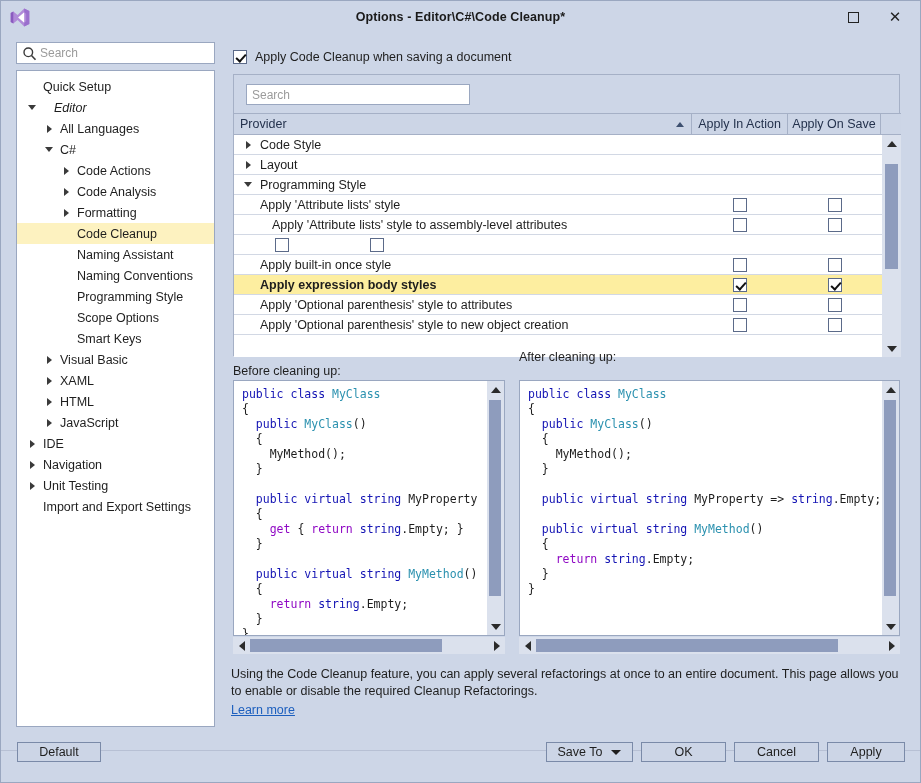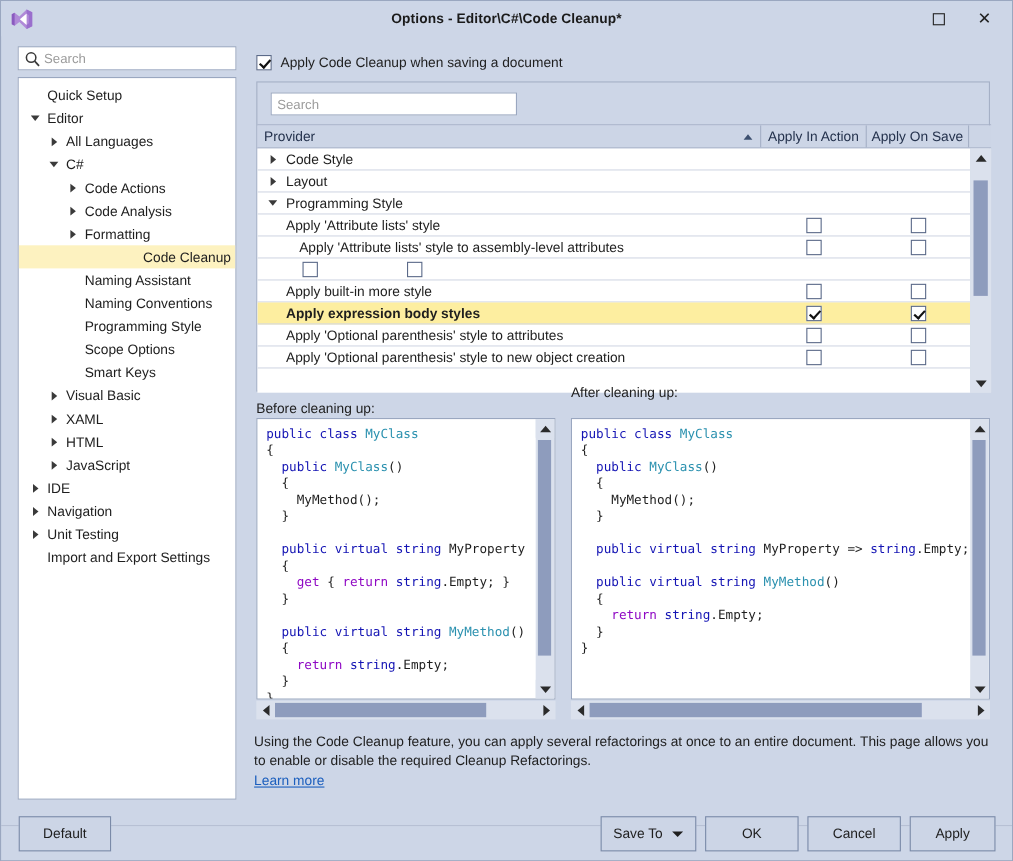--- a/index.html
+++ b/index.html
@@ -209,21 +209,21 @@
     position: absolute; left: 2px; top: 661px;
     font-size: 12.5px; color: #1c5fbe; text-decoration: underline;
   }
 
   
   #bottom-sep {
     position: absolute; left: 0; bottom: 31px; width: 919px; height: 1px;
     background: #b7c0d4;
   }
   .btn {
-    position: absolute; height: 32px;
+    position: absolute; height: 20px;
     background: #ccd5e6; border: 1px solid #7a8aa8;
     font-family: "Liberation Sans", sans-serif; font-size: 12.5px;
     color: #1e1e1e; display: flex; align-items: center; justify-content: center;
   }
   #btn-default { left: 16px; top: 741px; width: 84px; }
   #btn-saveto { left: 545px; top: 741px; width: 87px; }
   #btn-ok { left: 640px; top: 741px; width: 85px; }
   #btn-cancel { left: 733px; top: 741px; width: 85px; }
   #btn-apply { left: 826px; top: 741px; width: 78px; }
   #saveto-caret {
@@ -265,21 +265,21 @@
     </div>
     <div id="tree">
         <div class="tree-row" style="padding-left: 8px;">
           <span class="tw"></span>
           <span style="margin-left: 4px;">Quick Setup</span>
         </div>
         <div class="tree-row" style="padding-left: 8px;">
           <span class="tw">
             <span class="tri-d"></span>
           </span>
-          <span style="margin-left: 4px;">Editor</span>
+          <span style="margin-left: 15px; font-style: italic;">Editor</span>
         </div>
         <div class="tree-row" style="padding-left: 25px;">
           <span class="tw">
             <span class="tri-r"></span>
           </span>
           <span style="margin-left: 4px;">All Languages</span>
         </div>
         <div class="tree-row" style="padding-left: 25px;">
           <span class="tw">
             <span class="tri-d"></span>
@@ -297,21 +297,21 @@
             <span class="tri-r"></span>
           </span>
           <span style="margin-left: 4px;">Code Analysis</span>
         </div>
         <div class="tree-row" style="padding-left: 42px;">
           <span class="tw">
             <span class="tri-r"></span>
           </span>
           <span style="margin-left: 4px;">Formatting</span>
         </div>
-        <div class="tree-row selected" style="padding-left: 42px; justify-content: flex-end;">
+        <div class="tree-row selected" style="padding-left: 42px;">
           <span class="tw"></span>
           <span style="margin-left: 4px;">Code Cleanup</span>
         </div>
         <div class="tree-row" style="padding-left: 42px;">
           <span class="tw"></span>
           <span style="margin-left: 4px;">Naming Assistant</span>
         </div>
         <div class="tree-row" style="padding-left: 42px; text-align: right;">
           <span class="tw"></span>
           <span style="margin-left: 4px;">Naming Conventions</span>
@@ -461,21 +461,21 @@
               <div class="gcell ">
                 <span class="cb"></span>
               </div>
               <div class="gcell save">
                 <span class="cb"></span>
               </div>
             </div>
             <div class="grow">
               <div class="gname" style="padding-left: 26px;">
                 <span class="tw" style="width: 0px; min-width: 0px;"></span>
-                <span style="margin-left: 0px;">Apply built-in more style</span>
+                <span style="margin-left: 0px;">Apply built-in once style</span>
               </div>
               <div class="gcell ">
                 <span class="cb"></span>
               </div>
               <div class="gcell save">
                 <span class="cb"></span>
               </div>
             </div>
             <div class="grow sel">
               <div class="gname" style="padding-left: 26px; font-weight: bold;">

